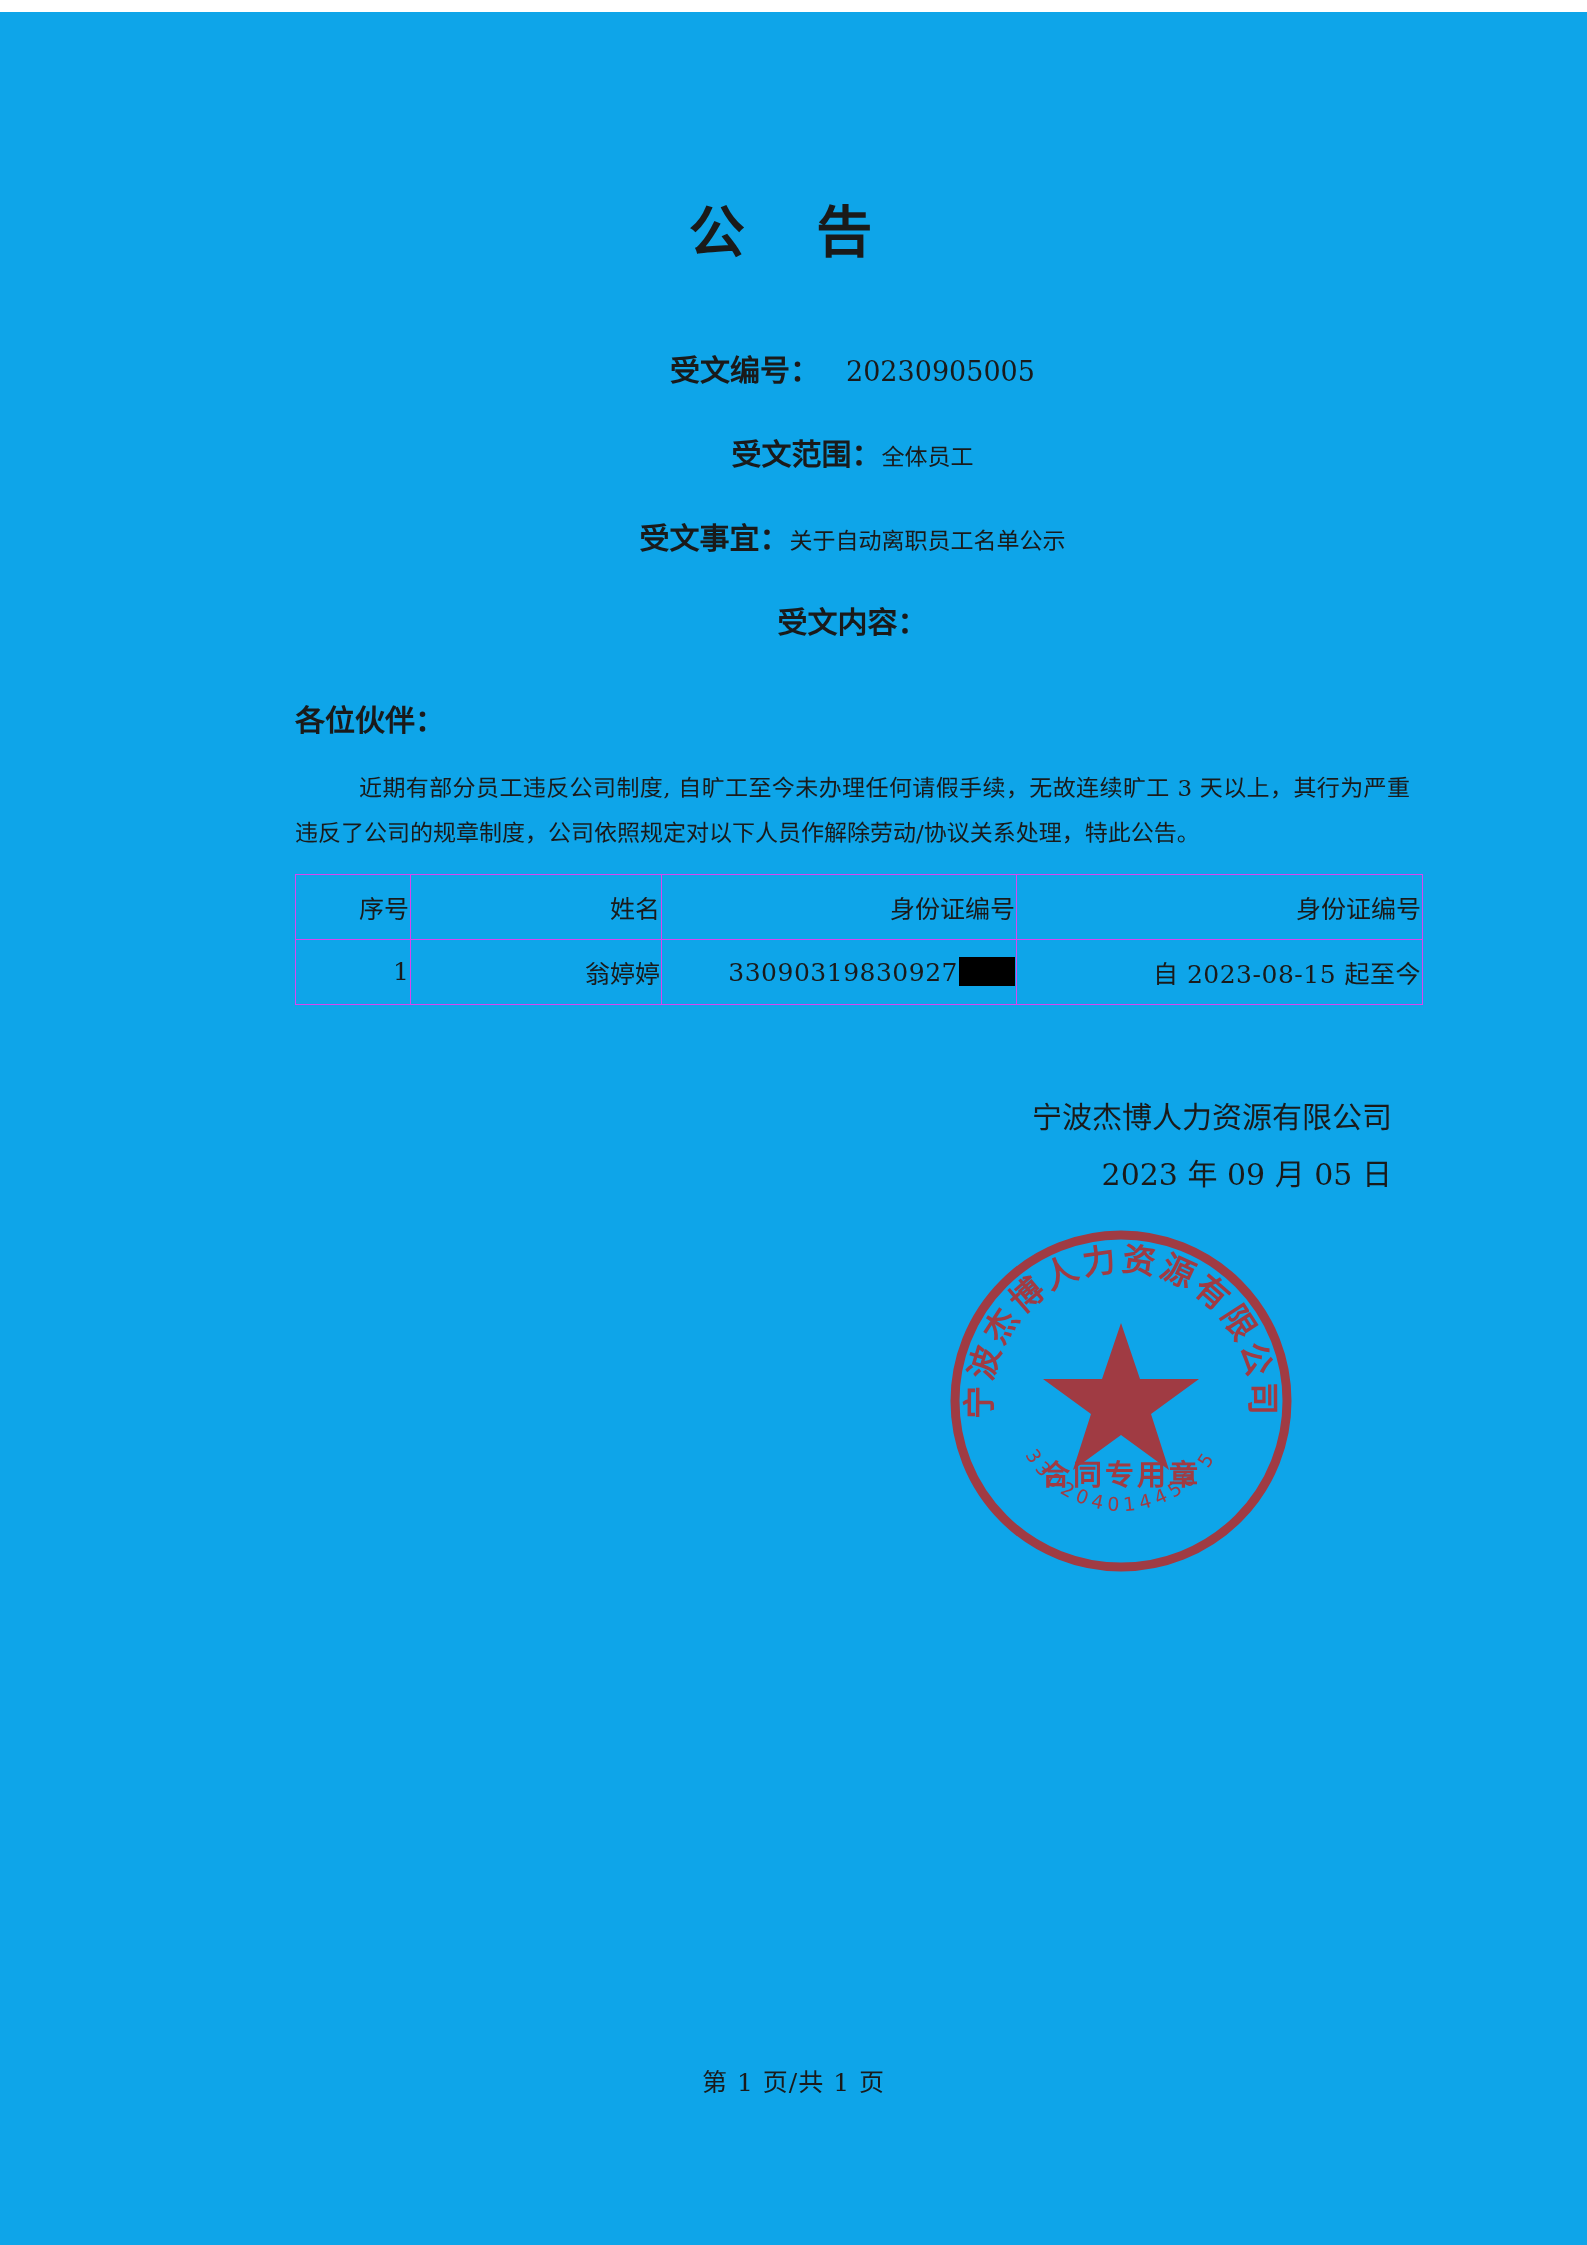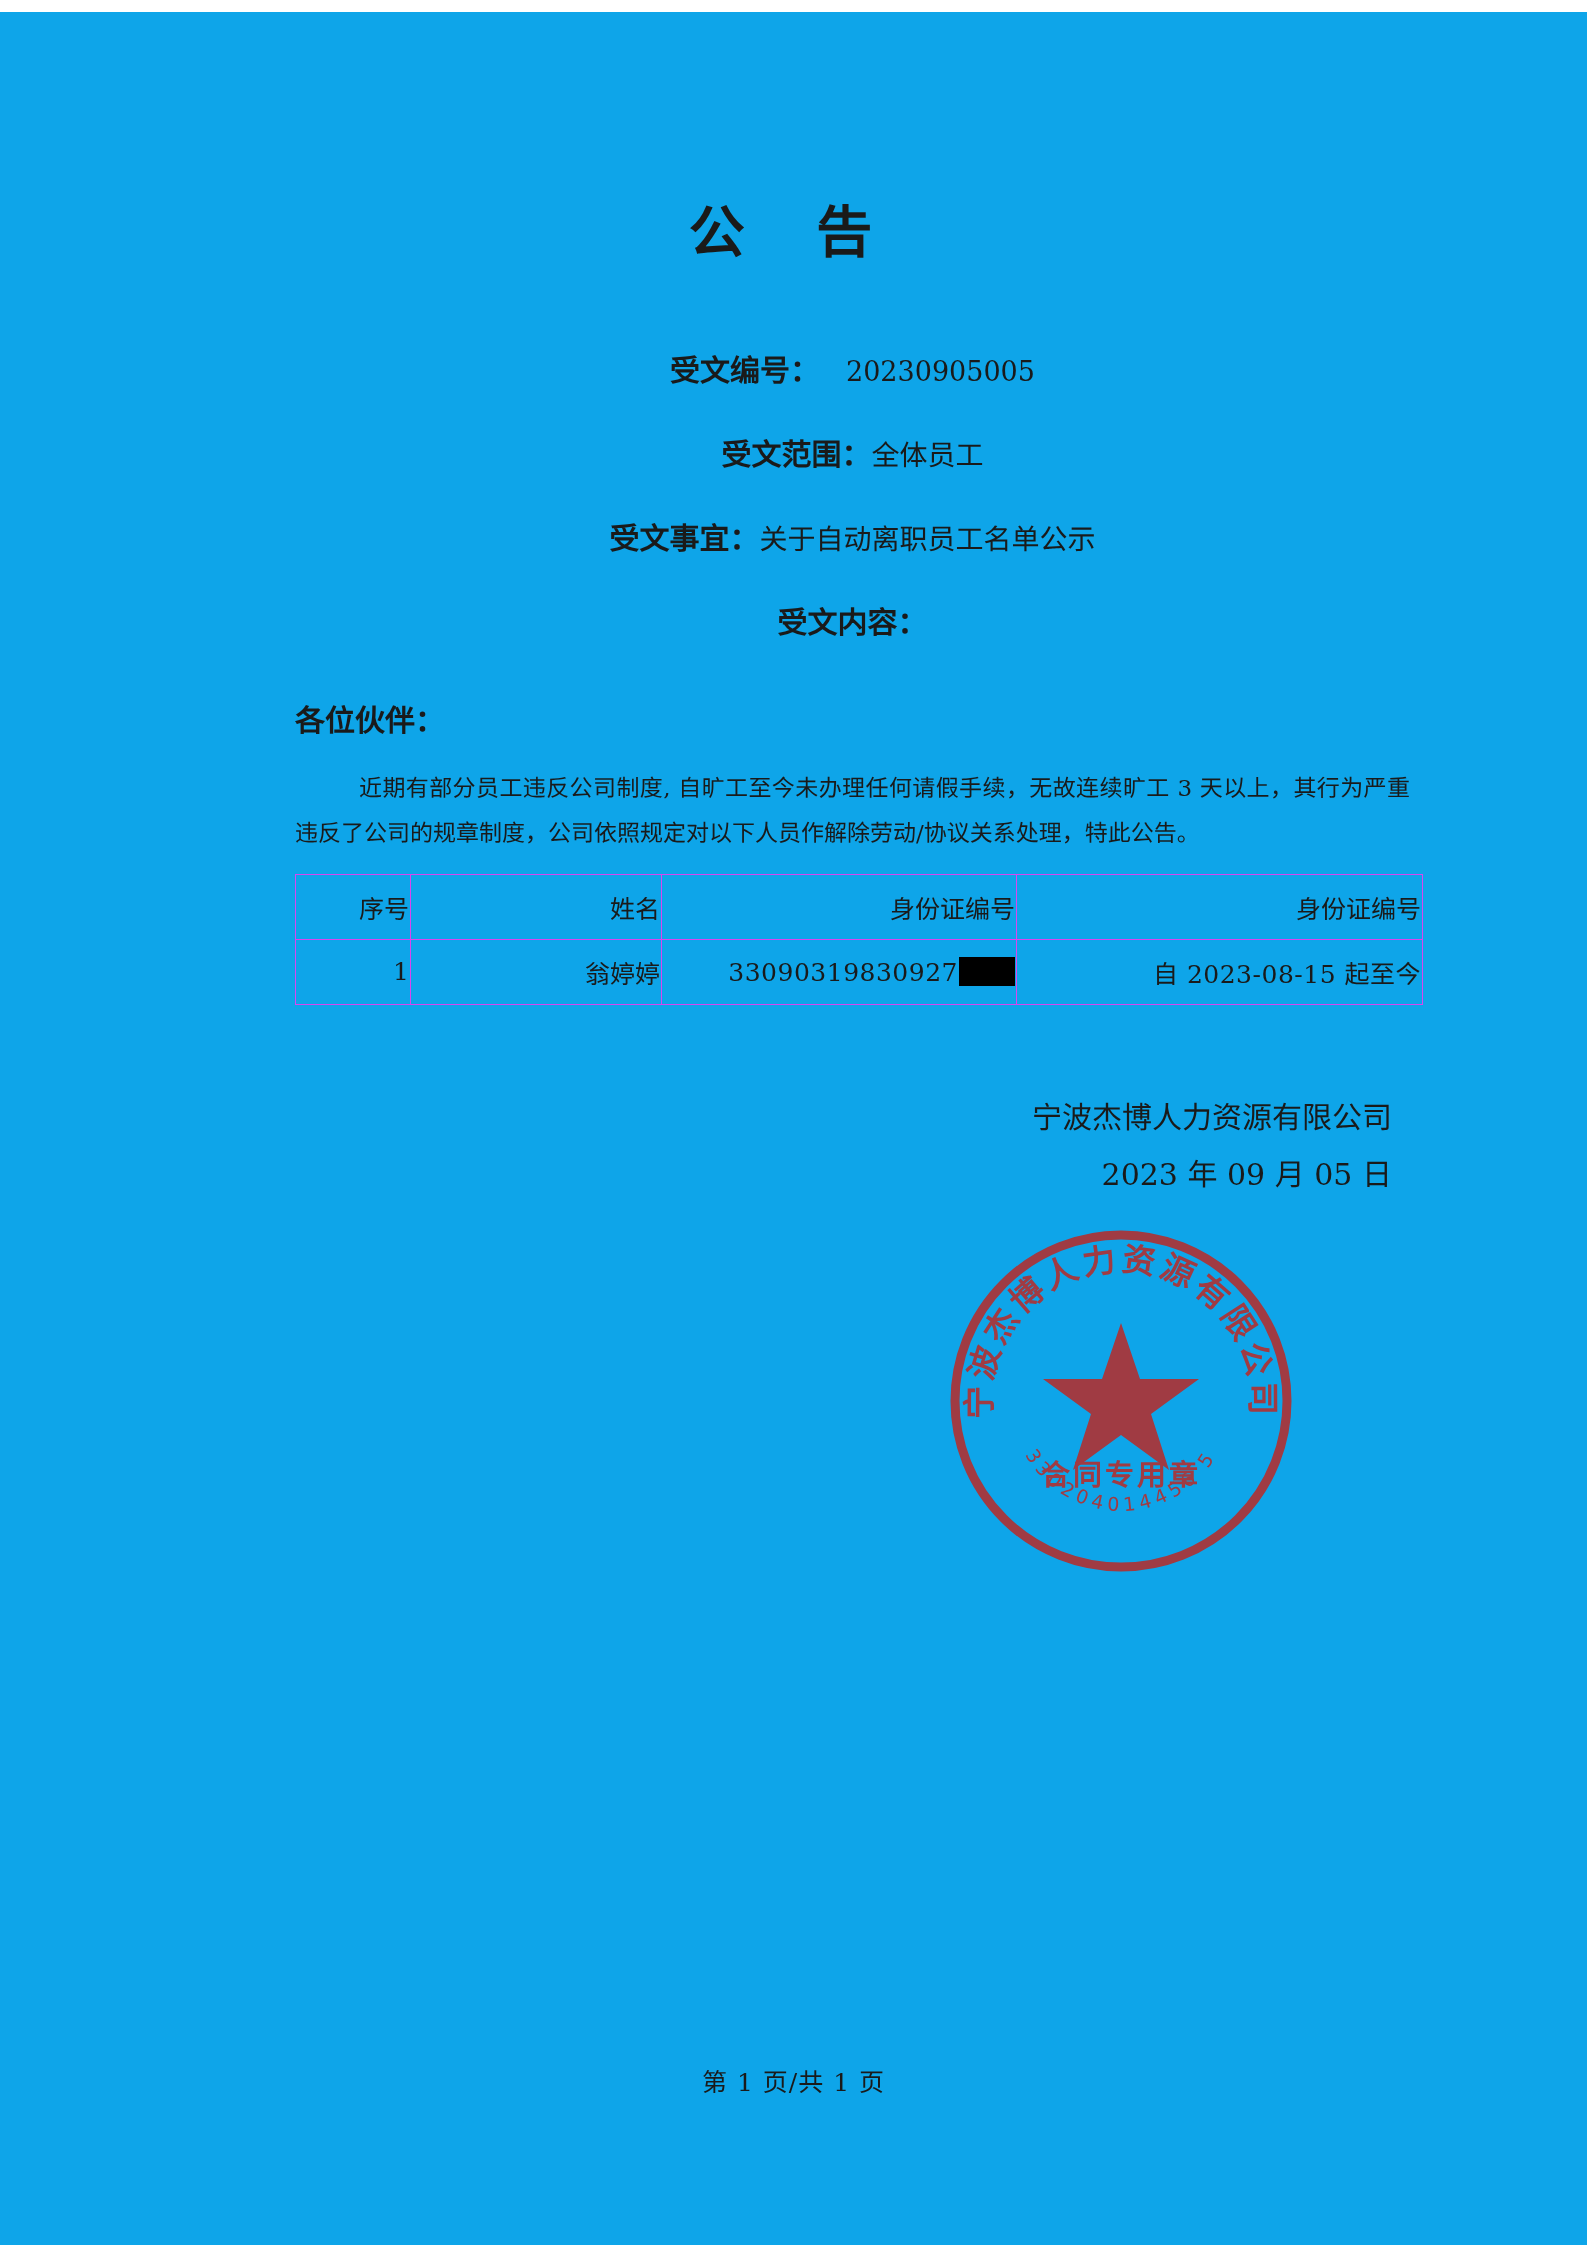--- a/index.html
+++ b/index.html
@@ -42,21 +42,21 @@
     margin-top: 54px;
     white-space: nowrap;
     text-align: center;
   }
   .meta-line:first-of-type { margin-top: 88px; }
   .meta-label {
     font-weight: bold;
     font-size: 30px;
   }
   .meta-value {
-    font-size: 28px;
+    font-size: 23px;
     font-weight: normal;
   }
   .meta-value.num {
     font-family: "DejaVu Serif", "Liberation Serif", serif;
     margin-left: 26px;
     font-size: 27px;
   }
   .salutation {
     font-size: 30px;
     margin-top: 58px;

